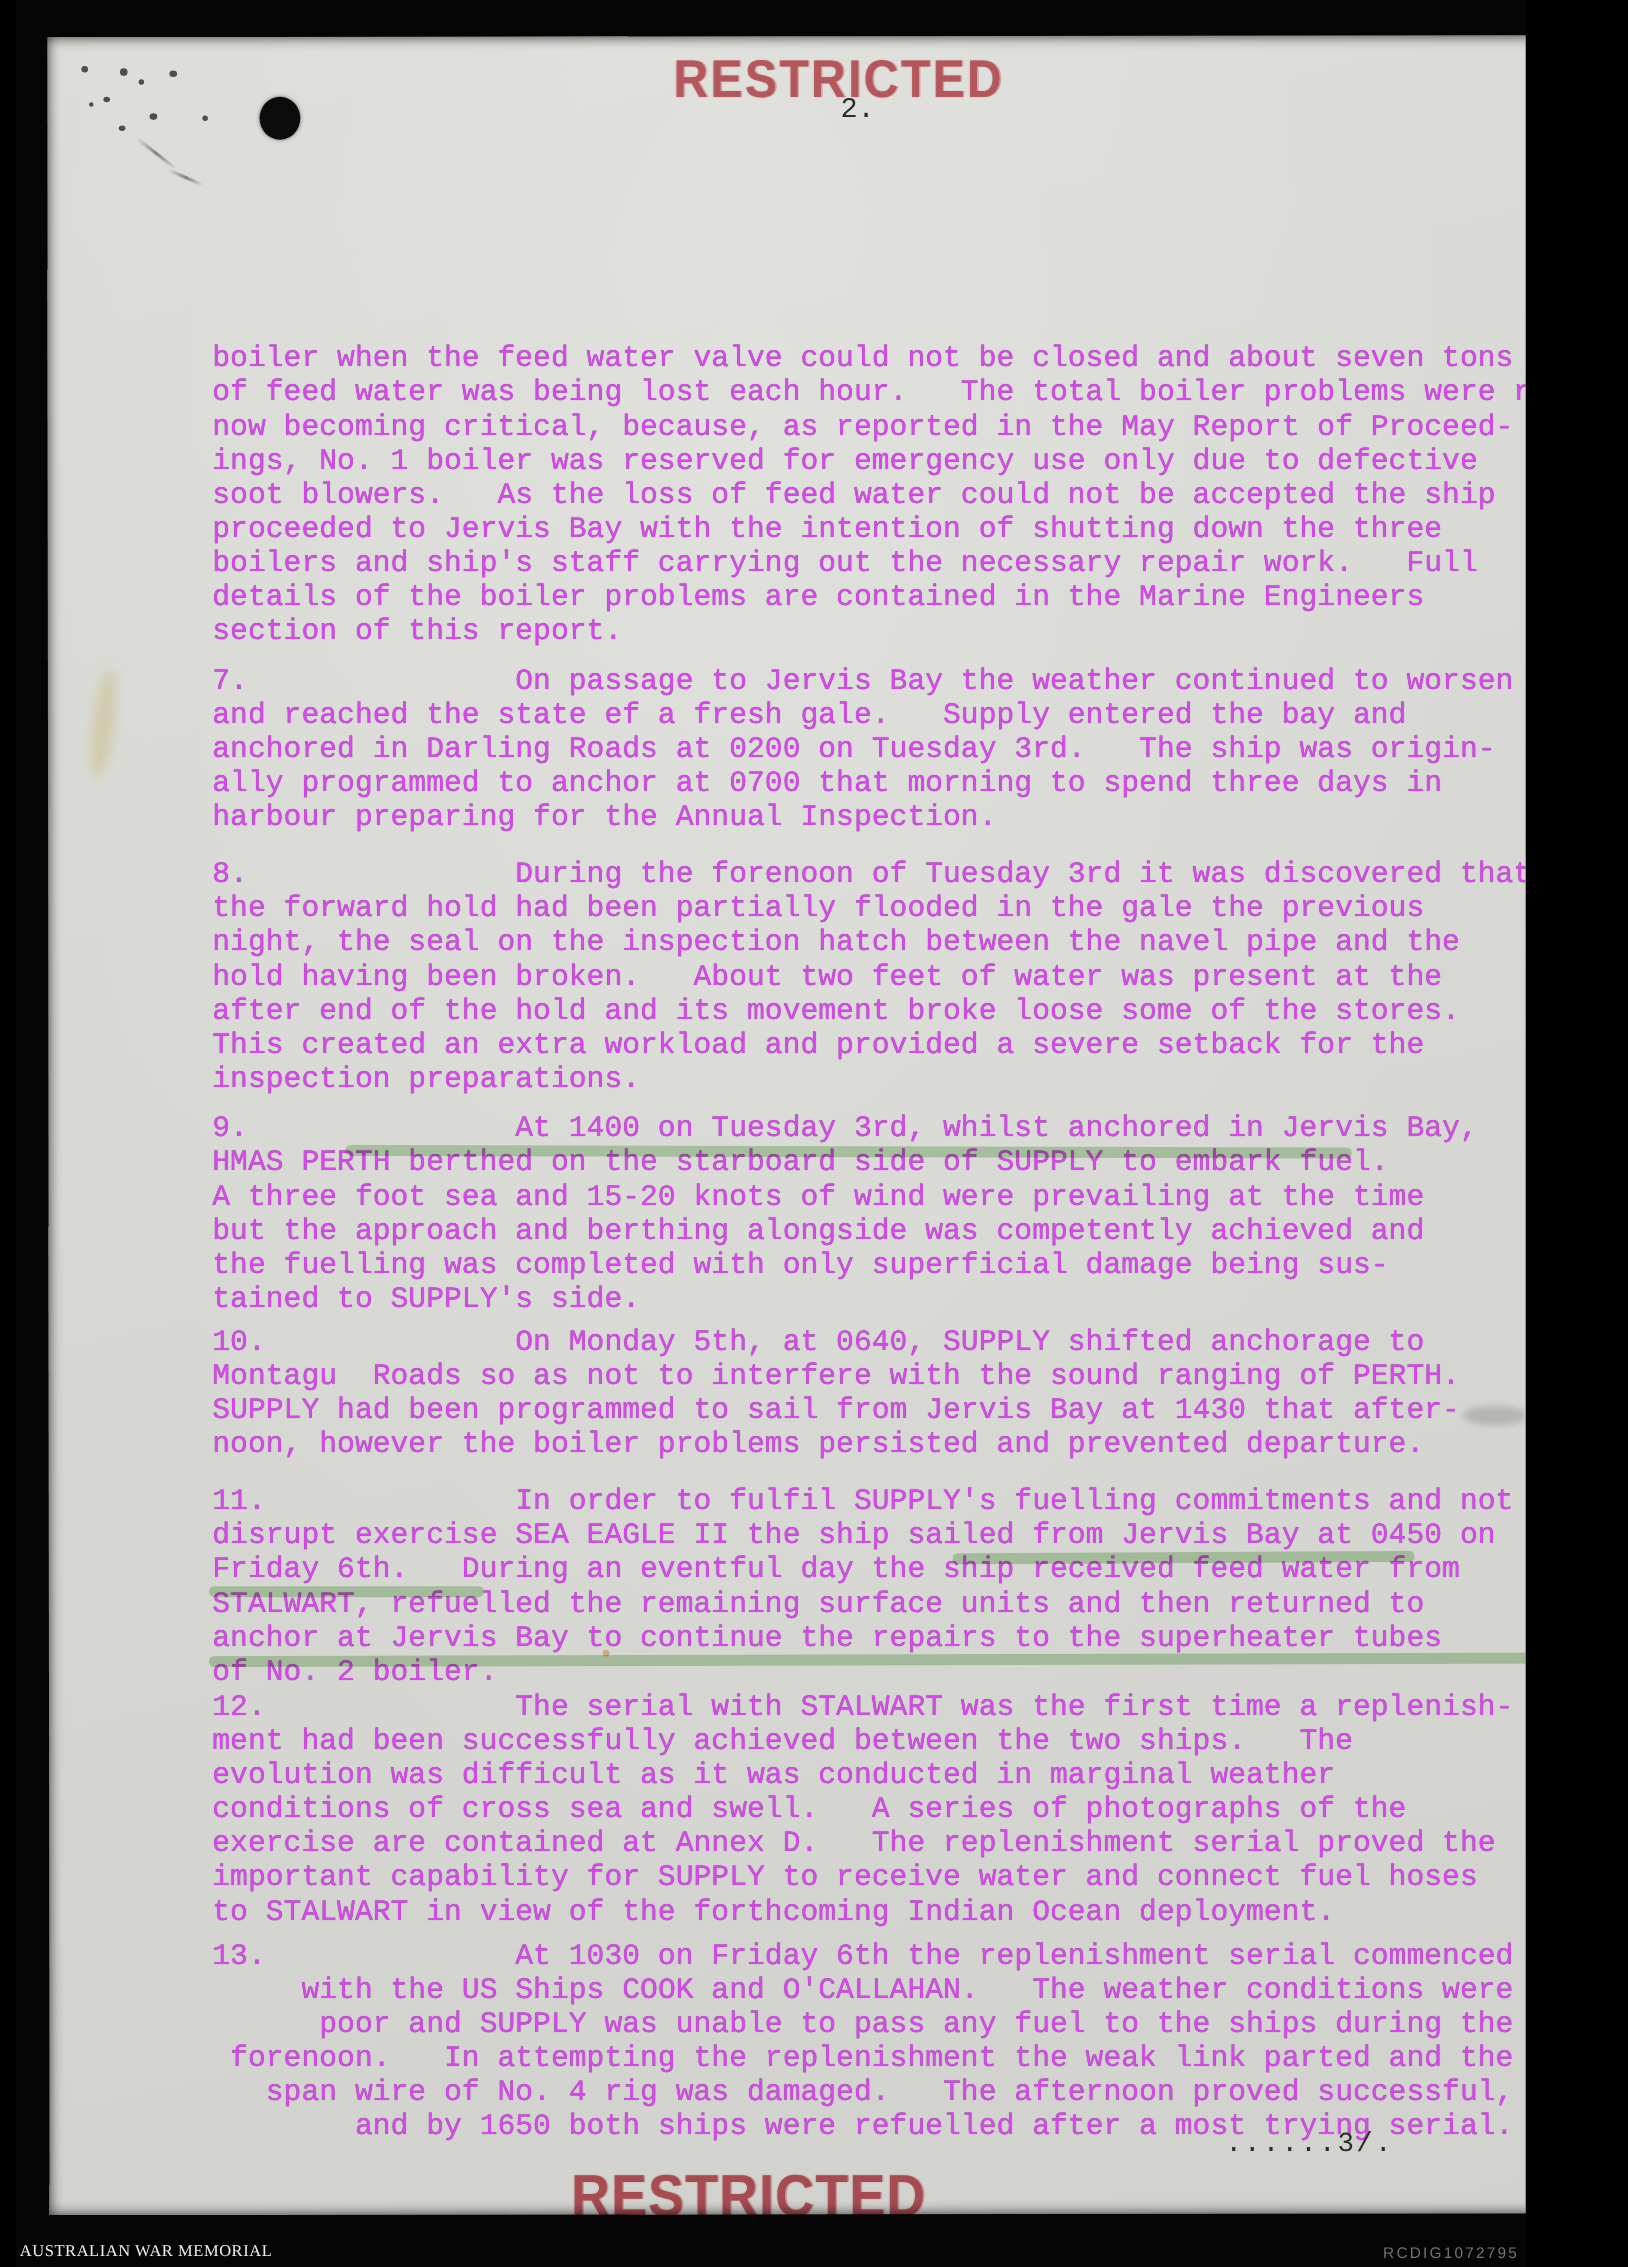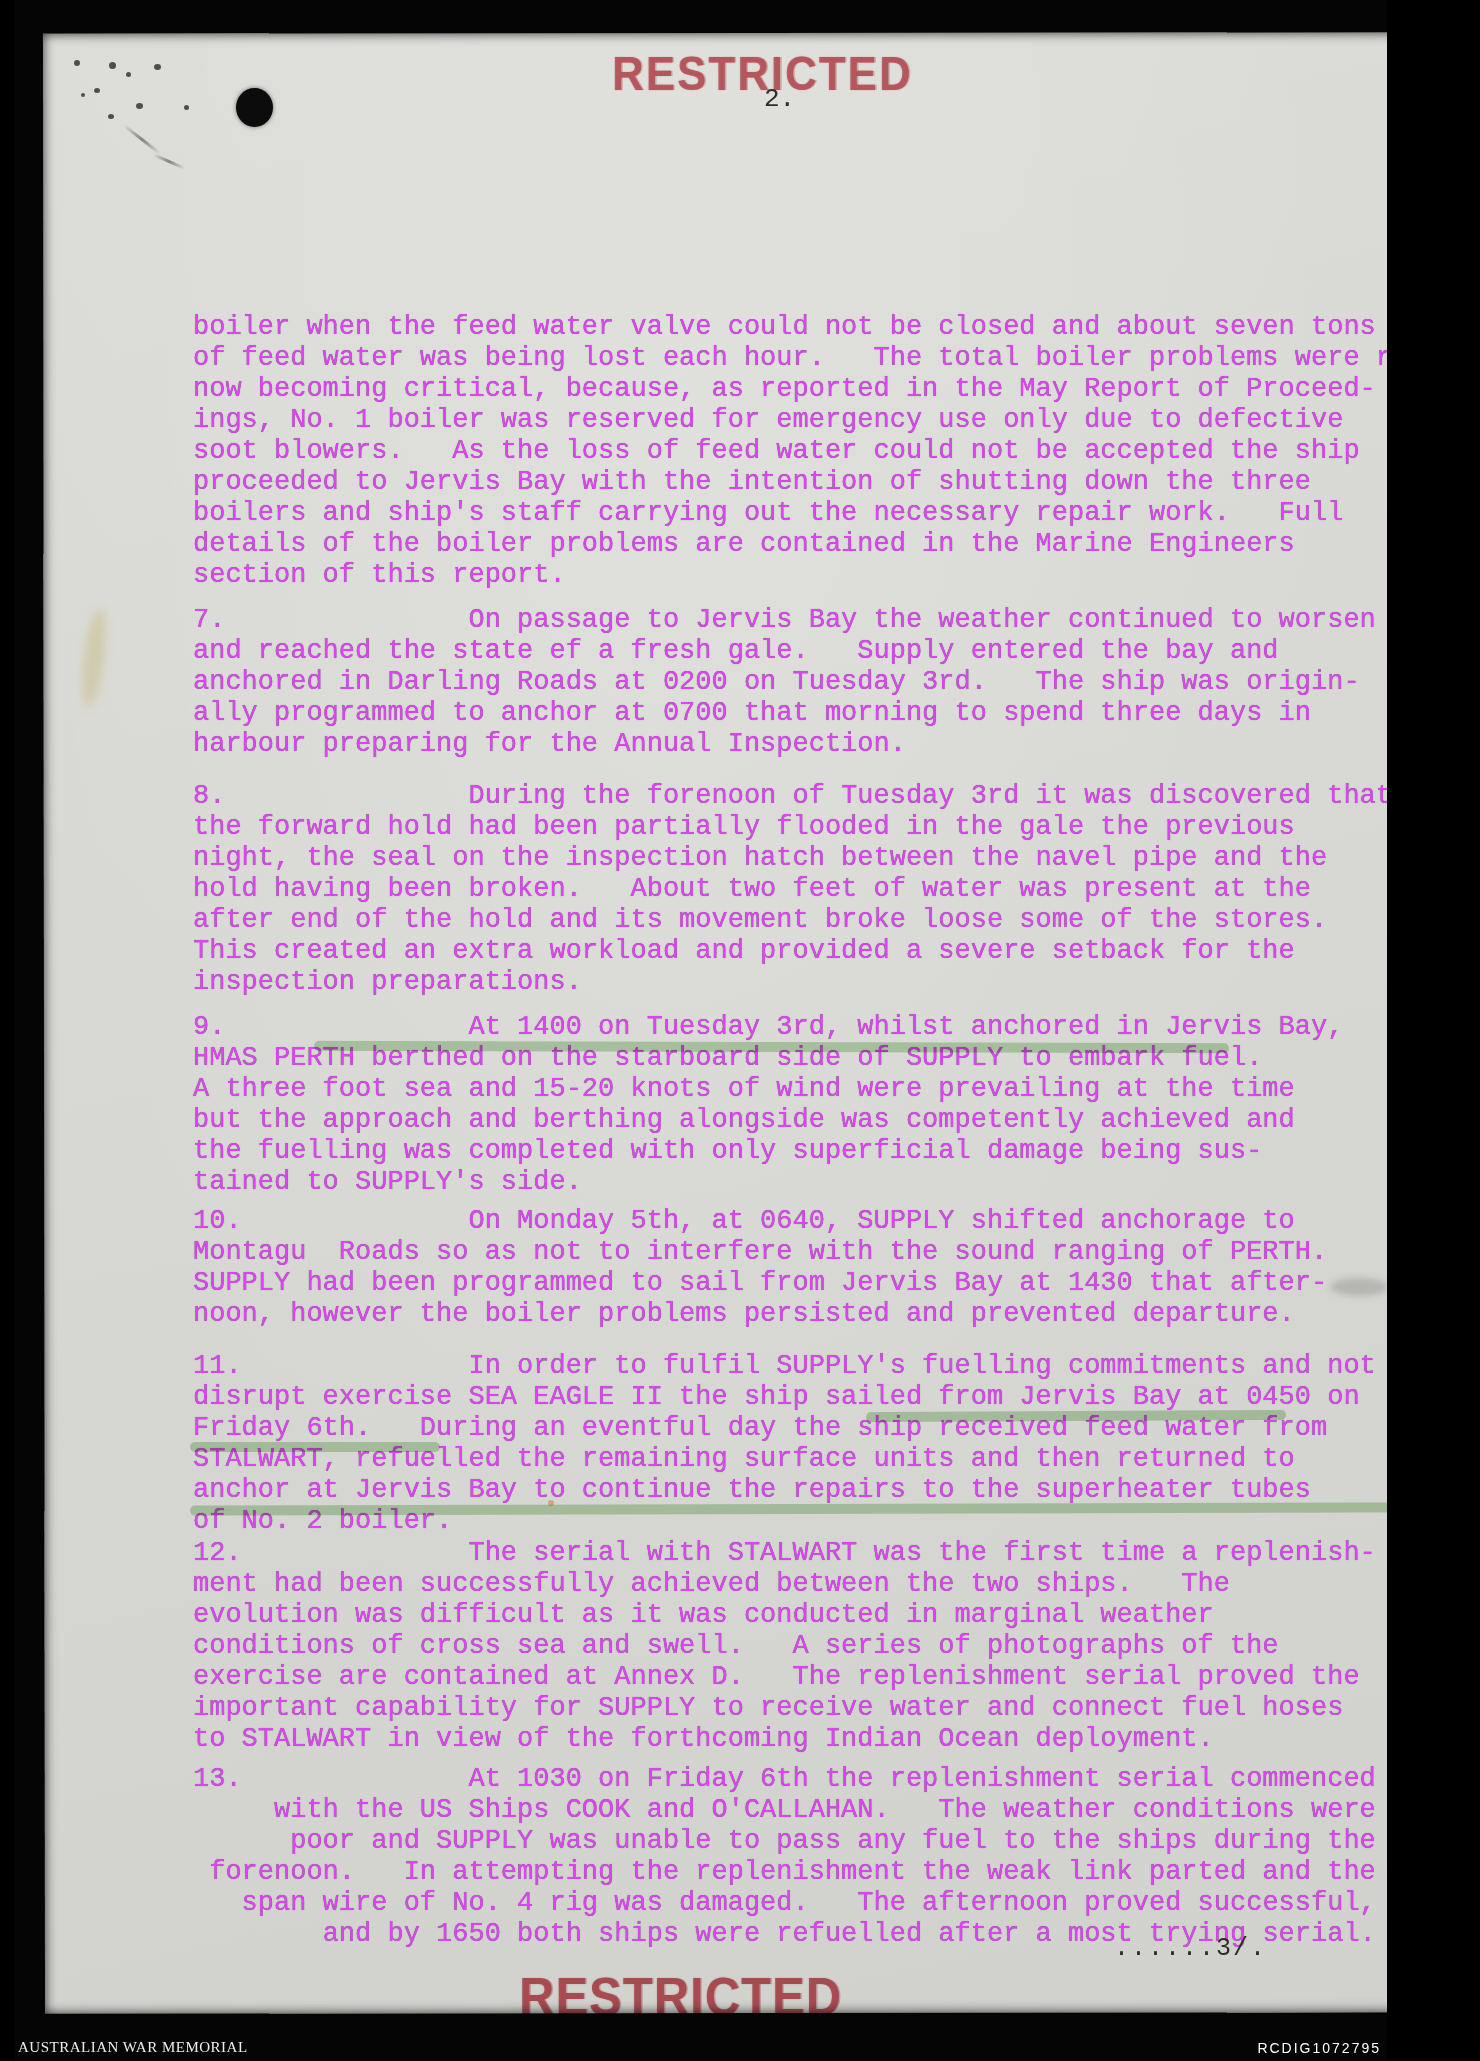--- a/index.html
+++ b/index.html
@@ -34,21 +34,21 @@
   .hl{position:absolute;height:10px;border-radius:5px;background:rgba(133,190,120,0.50);
       mix-blend-mode:multiply;filter:blur(.5px);}
   .hl1{left:300px;top:1042px;width:915px;transform:rotate(0.15deg);}
   .hl2{left:852px;top:1411px;width:420px;transform:rotate(-0.3deg);}
   .hl3{left:176px;top:1442px;width:250px;}
   .hl4{left:176px;top:1504px;width:1202px;transform:rotate(-0.15deg);}
   .contmark{position:absolute;left:1100px;top:1934px;font-size:25px;color:#2f2d29;letter-spacing:2px;}
   .footer-left{position:absolute;left:4px;bottom:5px;font-family:Liberation Serif, serif;
         font-size:15px;color:#ededed;letter-spacing:.5px;}
   .footer-right{position:absolute;right:6px;bottom:5px;font-family:"Liberation Sans","DejaVu Sans",sans-serif;
-        font-size:14px;color:#ffffff;letter-spacing:2px;}
+        font-size:14px;color:#737373;letter-spacing:2px;}
 </style>
 </head>
 <body>
 
 <div class="scan">
 
   <div class="paper"></div>
 
   <div class="hole"></div>
   <div class="speck" style="left:60px;top:60px;width:6px;height:6px;"></div>

